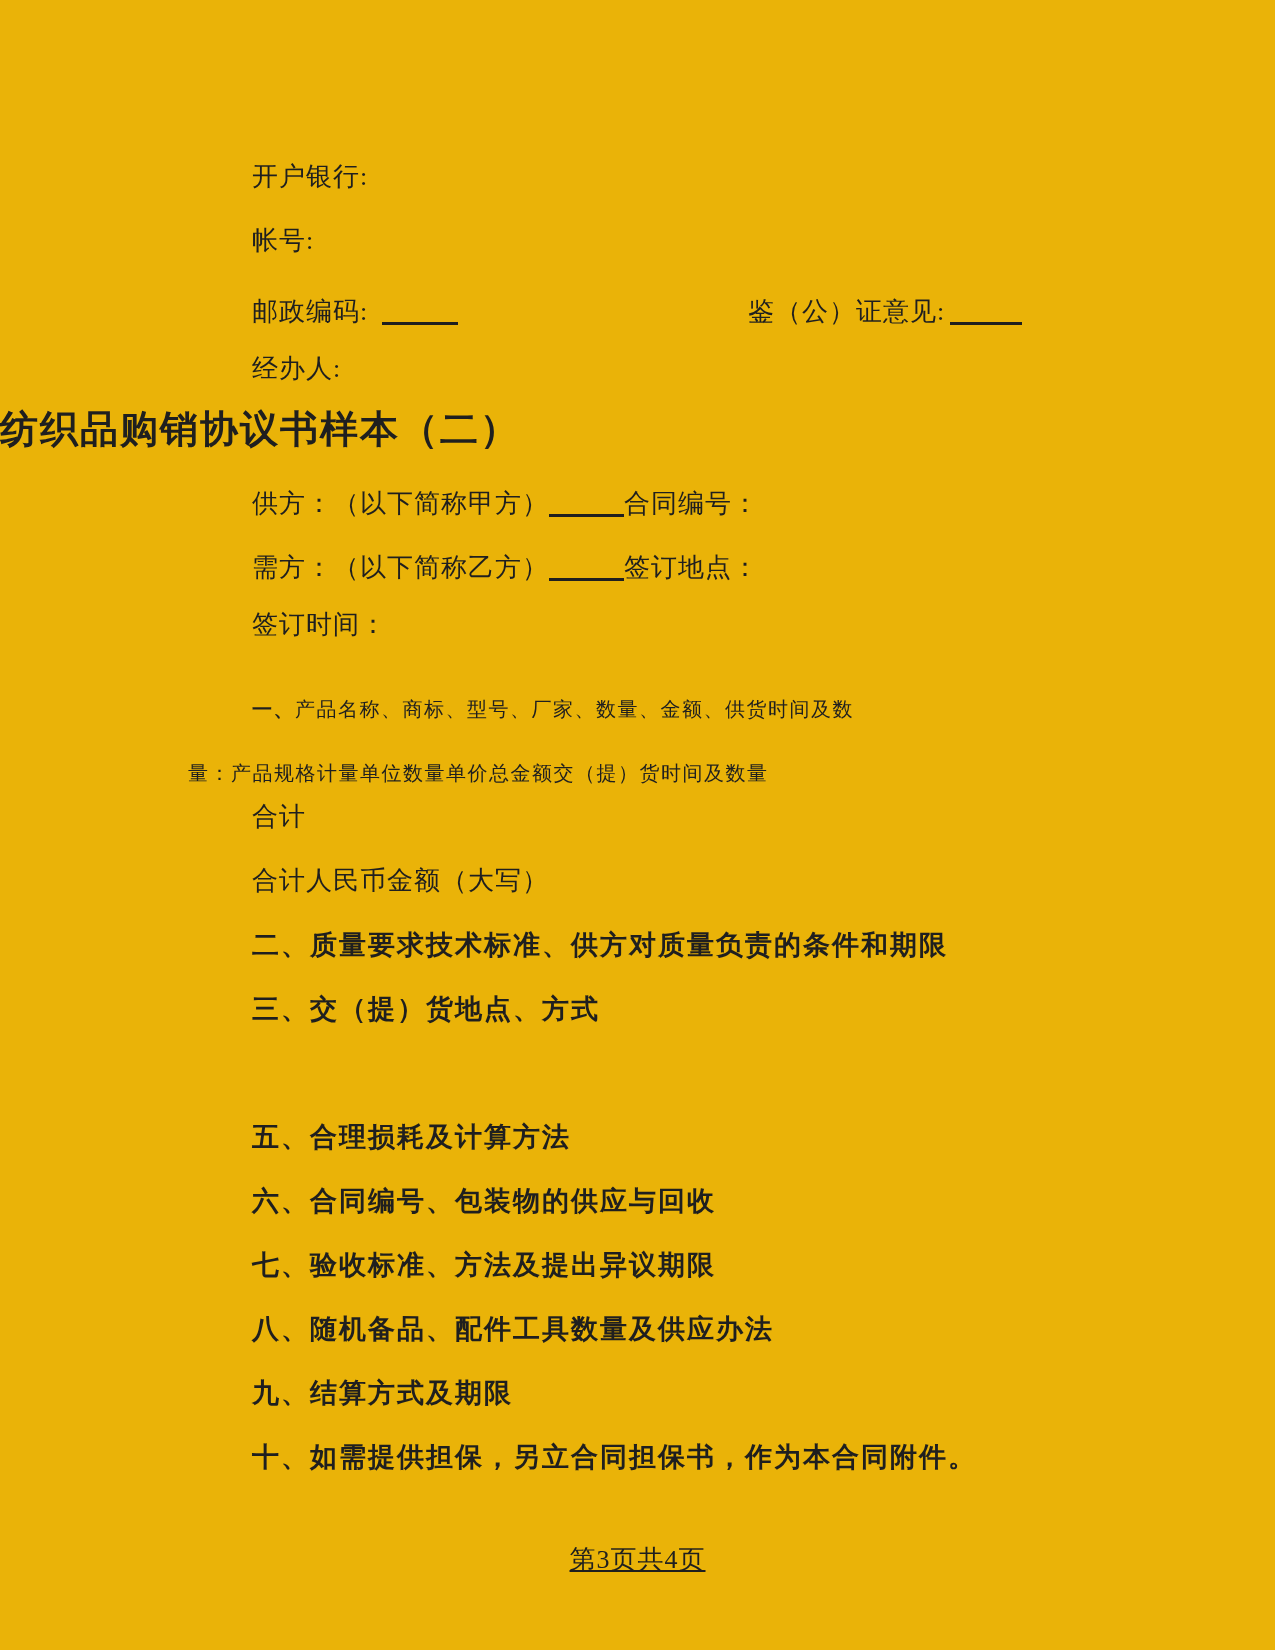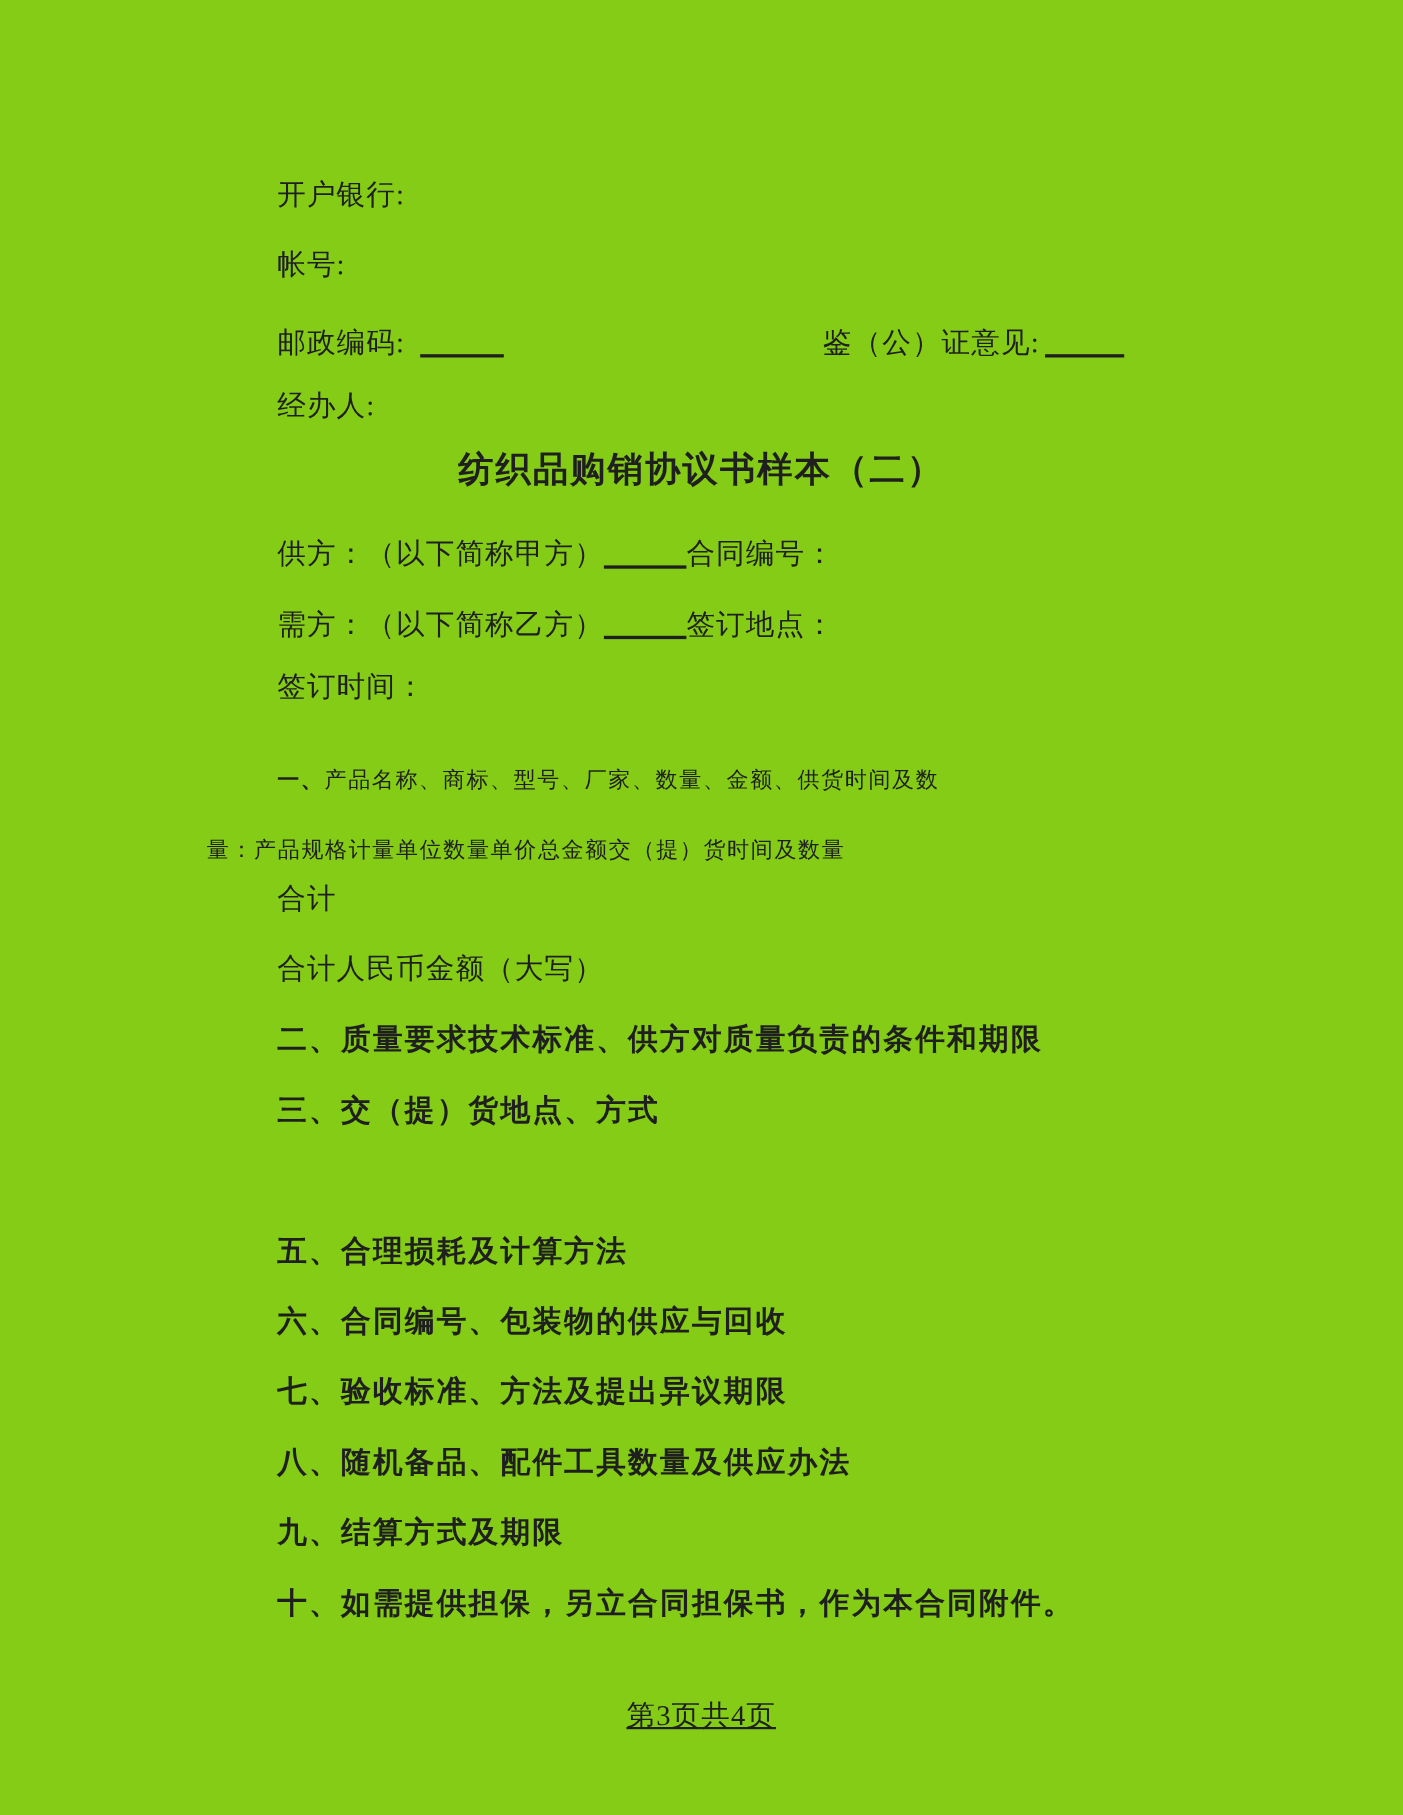--- a/index.html
+++ b/index.html
@@ -4,42 +4,42 @@
 <style>
   html, body {
     margin: 0;
     padding: 0;
     background: #ffffff;
   }
   #page {
     position: relative;
     width: 1275px;
     height: 1650px;
-    background: #84cc16;
+    background: #eab308;
     font-family: "Liberation Serif", "DejaVu Serif", serif;
     color: #1f1f1f;
     overflow: hidden;
   }
   .line {
     position: absolute;
     left: 252px;
     font-size: 26px;
     line-height: 1.08;
     letter-spacing: 1px;
     white-space: nowrap;
   }
   .wrap-line {
     left: 188px;
   }
   .doc-title {
     position: absolute;
     left: 0;
     width: 100%;
-    text-align: center;
-    font-size: 32px;
+    text-align: left;
+    font-size: 38px;
     font-weight: bold;
     letter-spacing: 2px;
     line-height: 1.1;
   }
   .item-bold {
     font-weight: bold;
     font-size: 27px;
     letter-spacing: 2px;
   }
   .clause-first {

